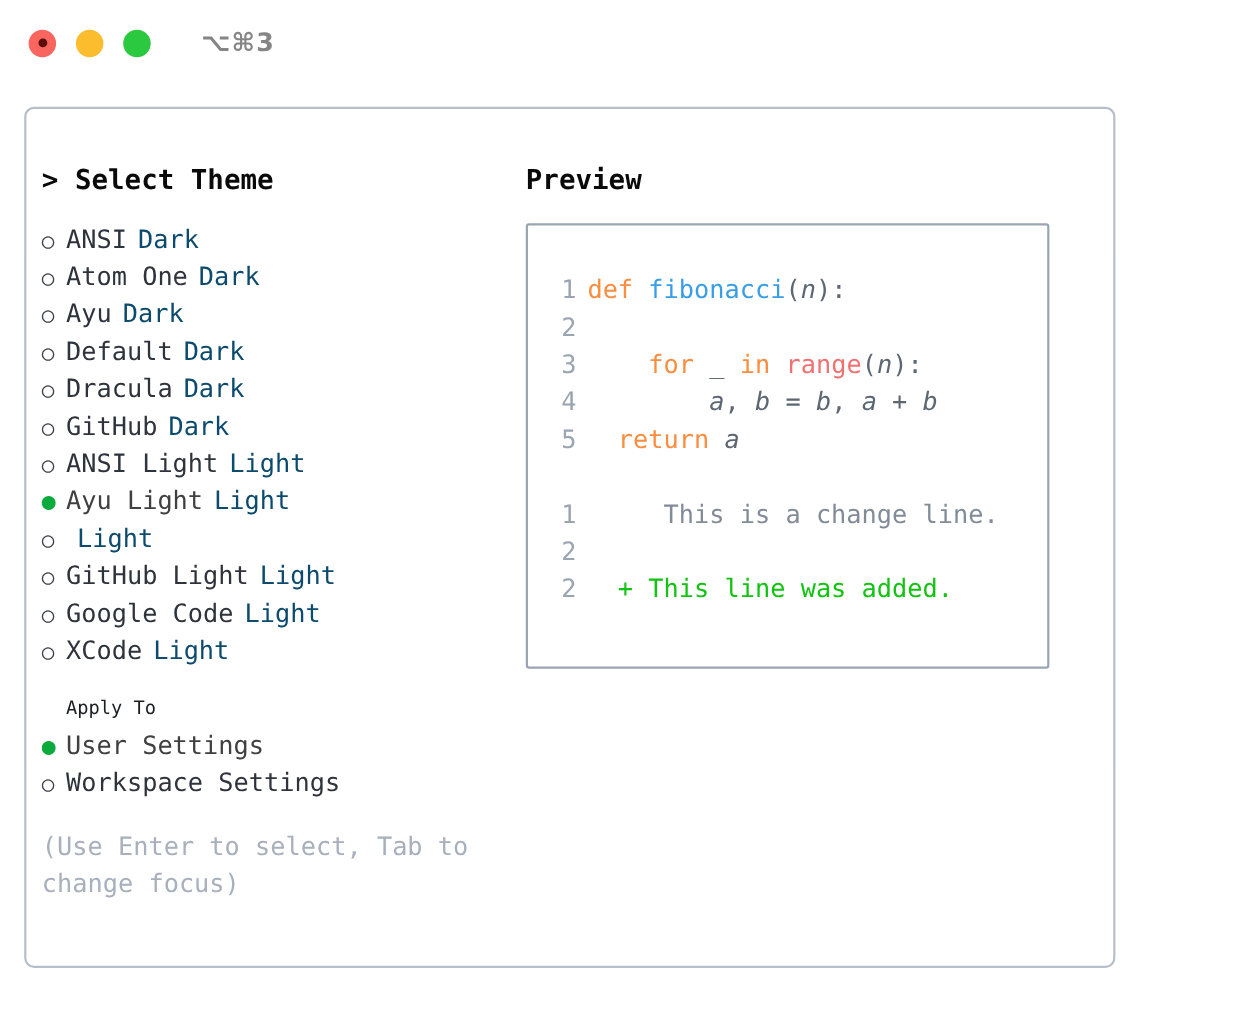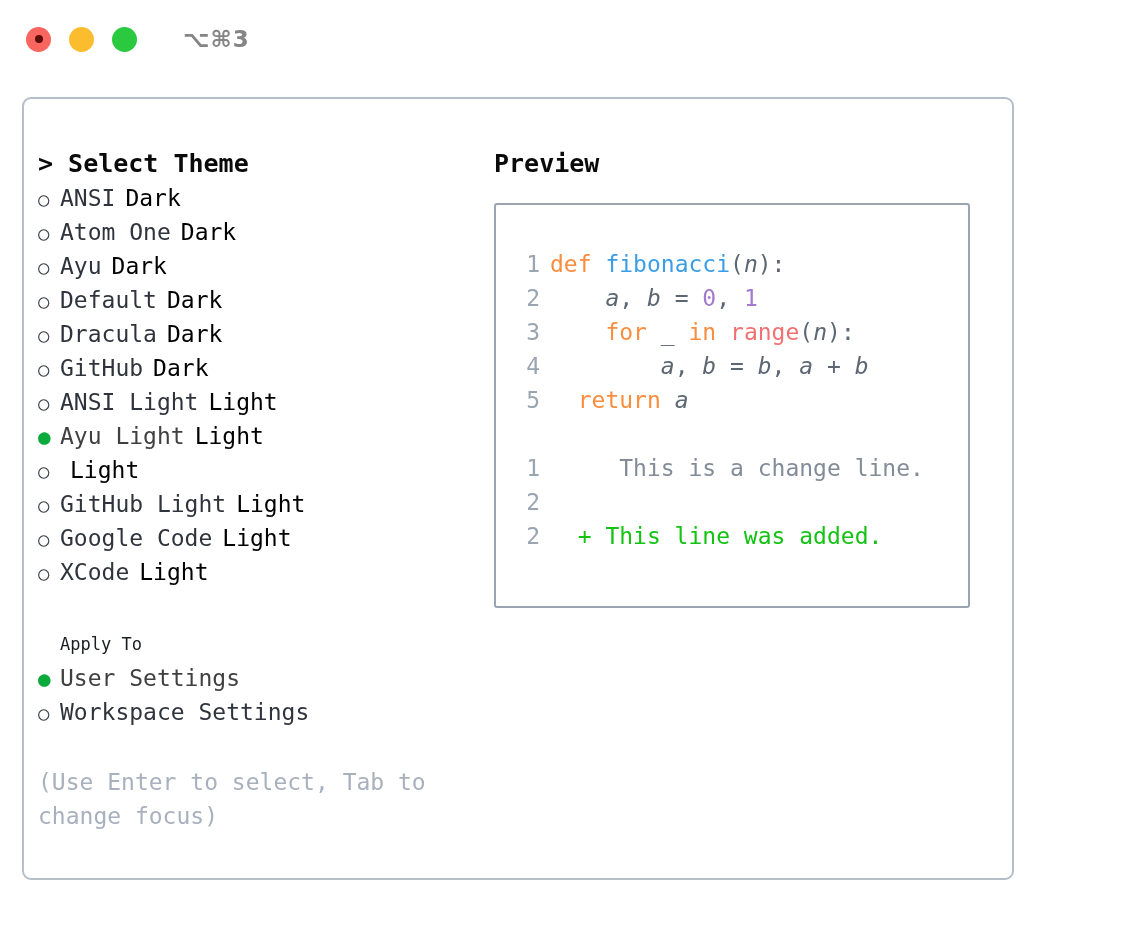--- a/index.html
+++ b/index.html
@@ -119,47 +119,48 @@
     width: 22px;
     flex: 0 0 22px;
     color: #3c424c;
     font-size: 19px;
     line-height: 34px;
   }
   .bullet.sel { color: #0aab3c; font-size: 21px; }
   .opt-label { color: #2f343c; }
   .opt-label.sel { color: #404040; }
   .opt-variant {
-    color: #000000;
+    color: #0c4a6e;
     margin-left: 10px;
+    margin-top: 20px;
   }
 
   .section-gap { height: 38px; }
 
   .subhead {
     font-size: 17px;
     color: #1a1d22;
     line-height: 34px;
     padding-left: 22px;
     white-space: pre;
   }
 
   .hint {
-    margin-top: 36px;
+    margin-top: 24px;
     font-size: 23px;
     color: #a8b0bd;
     line-height: 34px;
     width: 420px;
     white-space: pre-wrap;
   }
 
   
   .right-col {
     position: absolute;
-    left: 470px;
+    left: 454px;
     top: 48px;
     width: 500px;
   }
   .preview-title {
     font-size: 25px;
     font-weight: 700;
     color: #0a0a0a;
     line-height: 34px;
     white-space: pre;
   }
@@ -248,21 +249,21 @@
           </div>
 
         <div class="hint">(Use Enter to select, Tab to change focus)</div>
       </div>
 
       <div class="right-col">
         <div class="preview-title">Preview</div>
         <div class="preview-box">
           <div id="code-block">
               <div class="code-line"><span class="lineno">1</span><span class="code-text"><span class="tok-kw">def</span><span class="tok-plain"> </span><span class="tok-fn">fibonacci</span><span class="tok-punct">(</span><span class="tok-var">n</span><span class="tok-punct">):</span></span></div>
-              <div class="code-line"><span class="lineno">2</span><span class="code-text"><span class="tok-plain">    </span><span class="tok-var">a</span><span class="tok-punct">, </span><span class="tok-var">b</span><span class="tok-punct"> = </span><span class="tok-num">0</span><span class="tok-punct">, </span><span class="tok-num">1</span></span></div>
+              <div class="code-line"><span class="lineno">2</span></div>
               <div class="code-line"><span class="lineno">3</span><span class="code-text"><span class="tok-plain">    </span><span class="tok-kw">for</span><span class="tok-plain"> </span><span class="tok-var">_</span><span class="tok-plain"> </span><span class="tok-kw">in</span><span class="tok-plain"> </span><span class="tok-builtin">range</span><span class="tok-punct">(</span><span class="tok-var">n</span><span class="tok-punct">):</span></span></div>
               <div class="code-line"><span class="lineno">4</span><span class="code-text"><span class="tok-plain">        </span><span class="tok-var">a</span><span class="tok-punct">, </span><span class="tok-var">b</span><span class="tok-punct"> = </span><span class="tok-var">b</span><span class="tok-punct">, </span><span class="tok-var">a</span><span class="tok-punct"> + </span><span class="tok-var">b</span></span></div>
               <div class="code-line"><span class="lineno">5</span><span class="code-text"><span class="tok-plain">  </span><span class="tok-kw">return</span><span class="tok-plain"> </span><span class="tok-var">a</span></span></div>
             </div>
           <div class="blank-line"></div>
           <div id="diff-block">
               <div class="code-line"><span class="lineno">1</span><span class="code-text diff-ctx">     This is a change line.</span></div>
               <div class="code-line"><span class="lineno">2</span></div>
               <div class="code-line"><span class="lineno">2</span><span class="code-text diff-add">  + This line was added.</span></div>
             </div>

